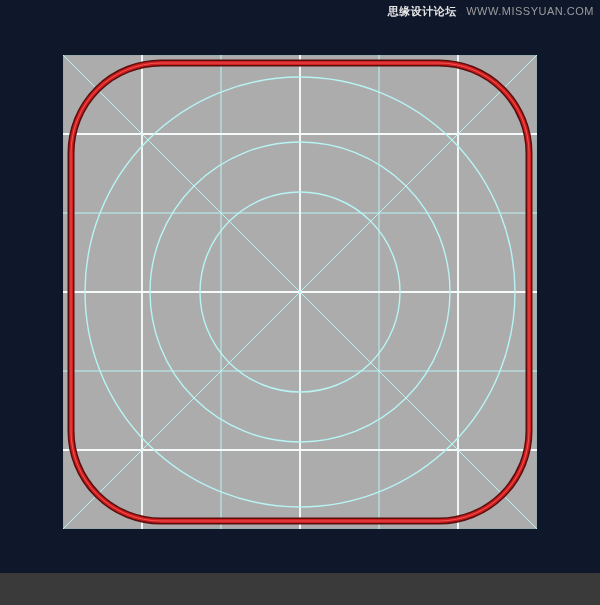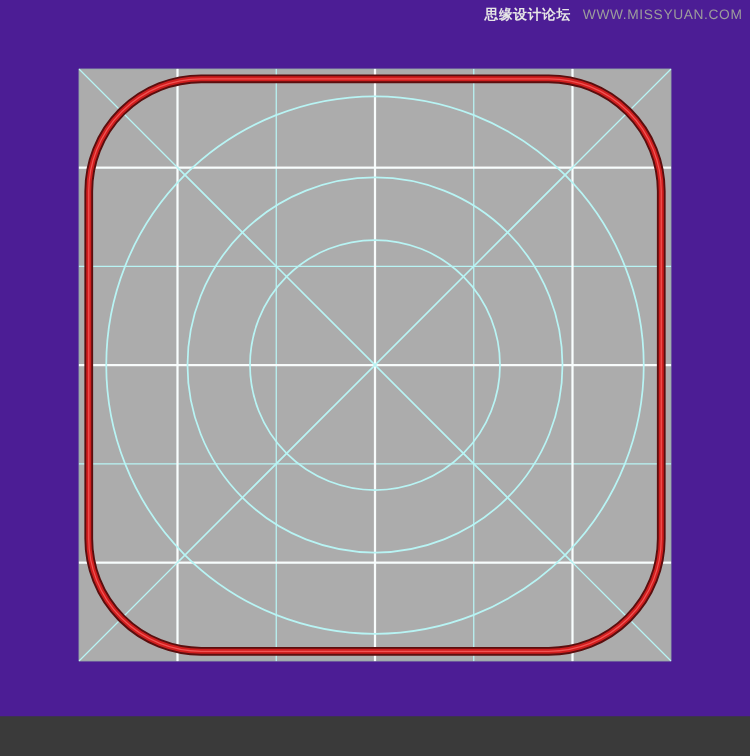--- a/index.html
+++ b/index.html
@@ -1,16 +1,16 @@
 <!DOCTYPE html>
 <html><head>
 <meta charset="utf-8">
 <style>
   html,body{margin:0;padding:0;width:600px;height:605px;background:#3a3a3a;overflow:hidden;font-family:sans-serif}
-  .frame{position:absolute;left:0;top:0;width:600px;height:573px;background:#4c1d95}
+  .frame{position:absolute;left:0;top:0;width:600px;height:573px;background:#0f172a}
   .artboard{position:absolute;left:63px;top:55px;width:474px;height:474px;background:#acacac}
   .artboard svg{position:absolute;left:0;top:0}
   .watermark{position:absolute;top:4px;right:6px;color:#9c9c9c;font-size:11px;letter-spacing:.5px;white-space:nowrap}
   .watermark .b{color:#e6e6e6;font-weight:bold;margin-right:6px}
 </style>
 </head>
 <body>
 
 <div class="frame">
 

